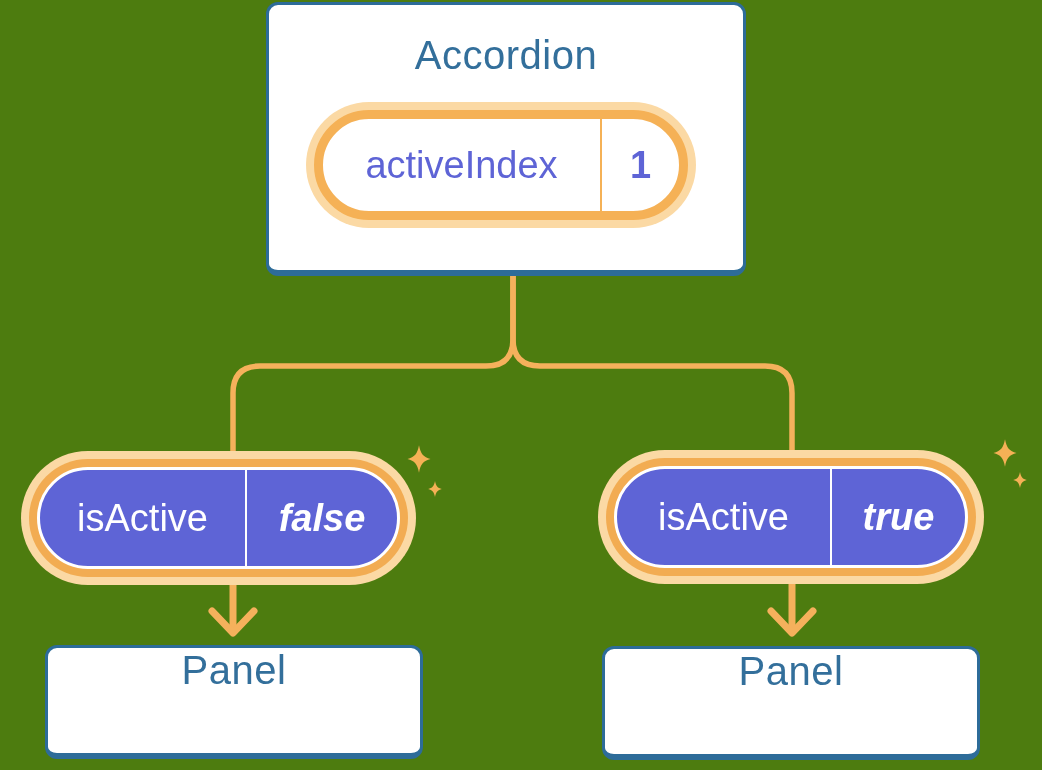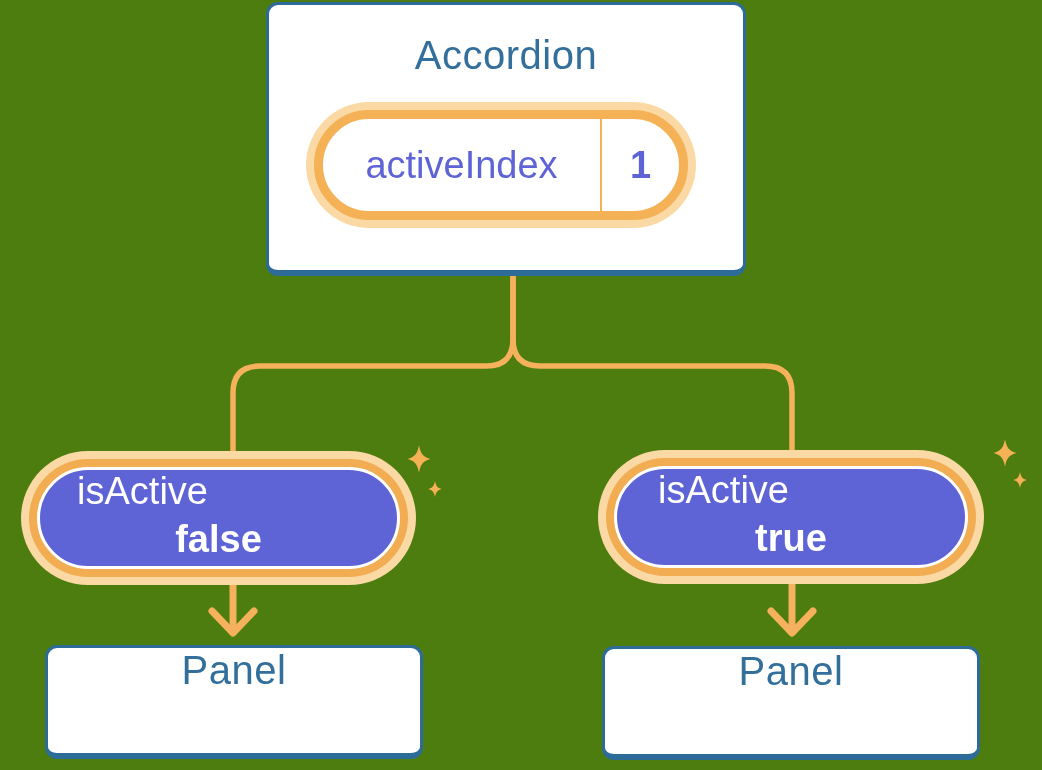--- a/index.html
+++ b/index.html
@@ -98,21 +98,20 @@
     position: absolute;
     box-sizing: border-box;
     height: 102px;
     background: #5E64D6;
     border: 3px solid #FFFFFF;
     border-radius: 52px;
     box-shadow: 0 0 0 8px #F2AC52, 0 0 0 16px #FBD9A4;
     display: flex;
     align-items: stretch;
     z-index: 3;
-    flex-direction: column;
   }
   .prop-pill-left  { left: 37px;  top: 467px; width: 363px; }
   .prop-pill-right { left: 614px; top: 466px; width: 354px; }
   .prop-pill .pill-label {
     display: flex;
     align-items: center;
     justify-content: center;
     color: #FFFFFF;
     font-size: 38px;
     font-weight: 400;
@@ -124,20 +123,21 @@
     background: #FFFFFF;
   }
   .prop-pill .pill-value {
     flex: 1;
     display: flex;
     align-items: center;
     justify-content: center;
     color: #FFFFFF;
     font-size: 38px;
     font-weight: 700;
+    font-style: italic;
   }
 </style>
 </head>
 <body>
 
 <div class="canvas">
 
   <svg class="lines-layer" viewBox="0 0 1042 770">
     <defs>
       <path id="sparkle" d="M0,-13 C1.6,-4.6 4.2,-1.8 11,0 C4.2,1.8 1.6,4.6 0,13 C-1.6,4.6 -4.2,1.8 -11,0 C-4.2,-1.8 -1.6,-4.6 0,-13 Z"></path>

